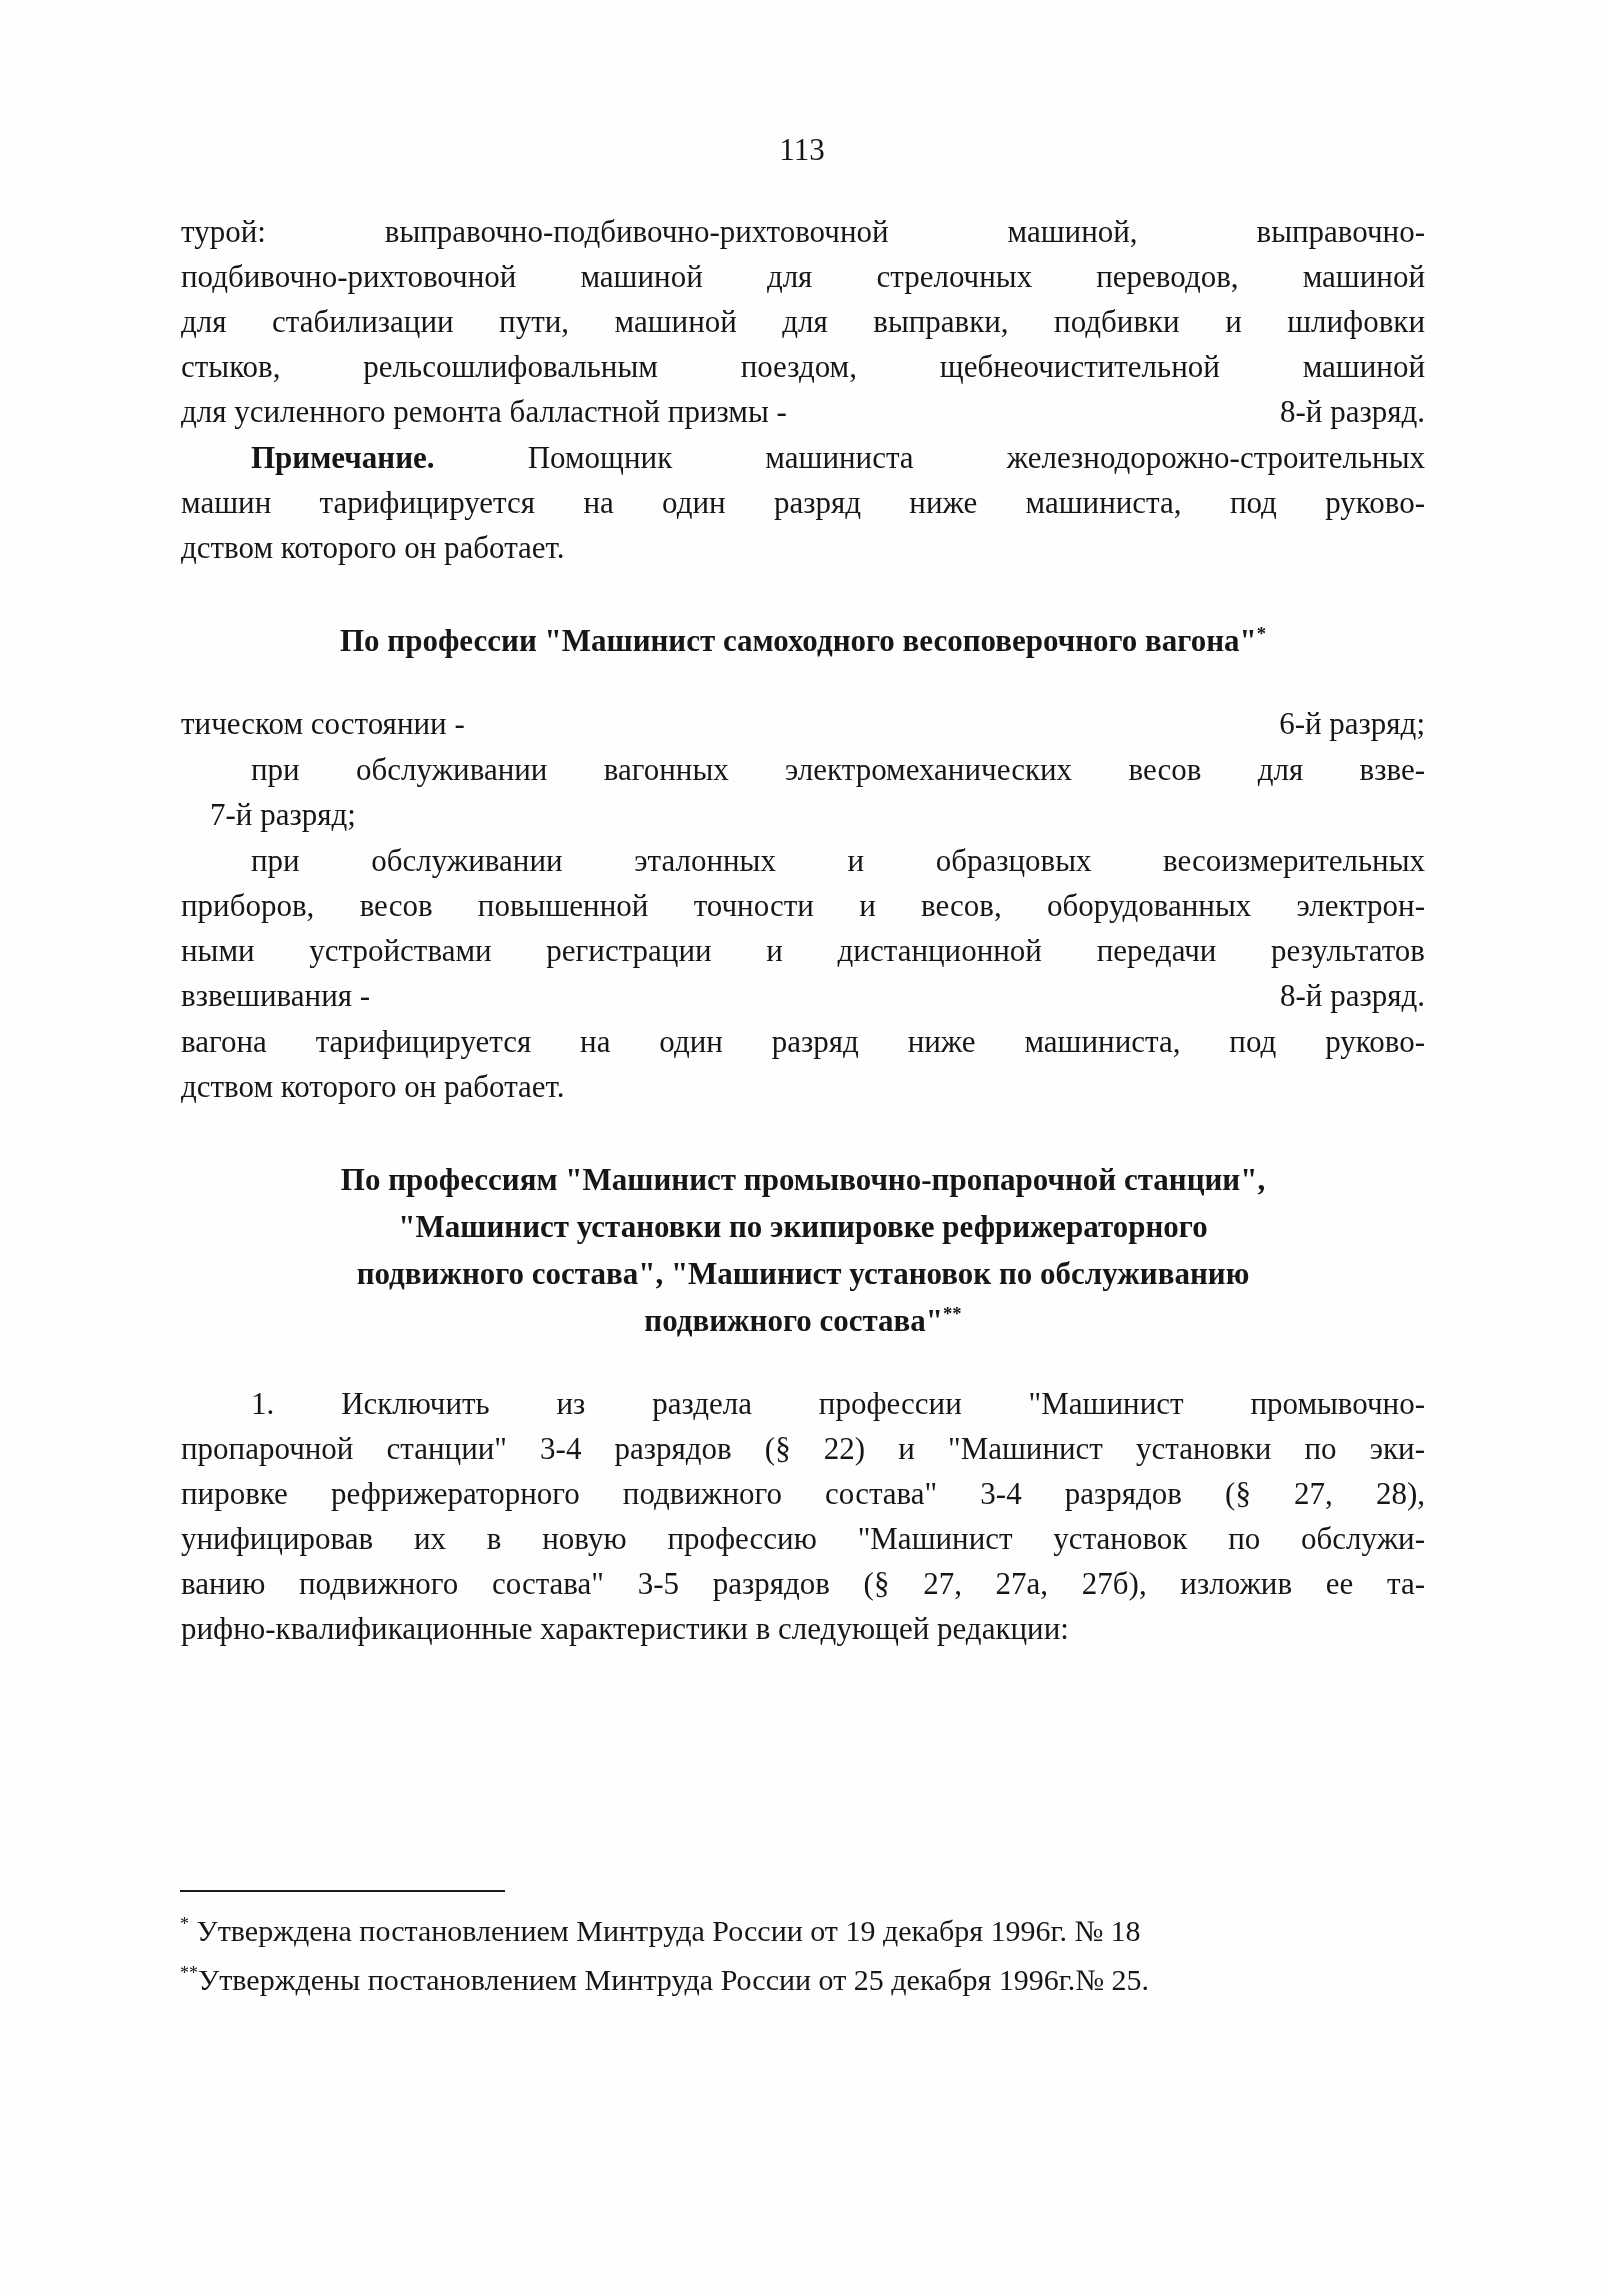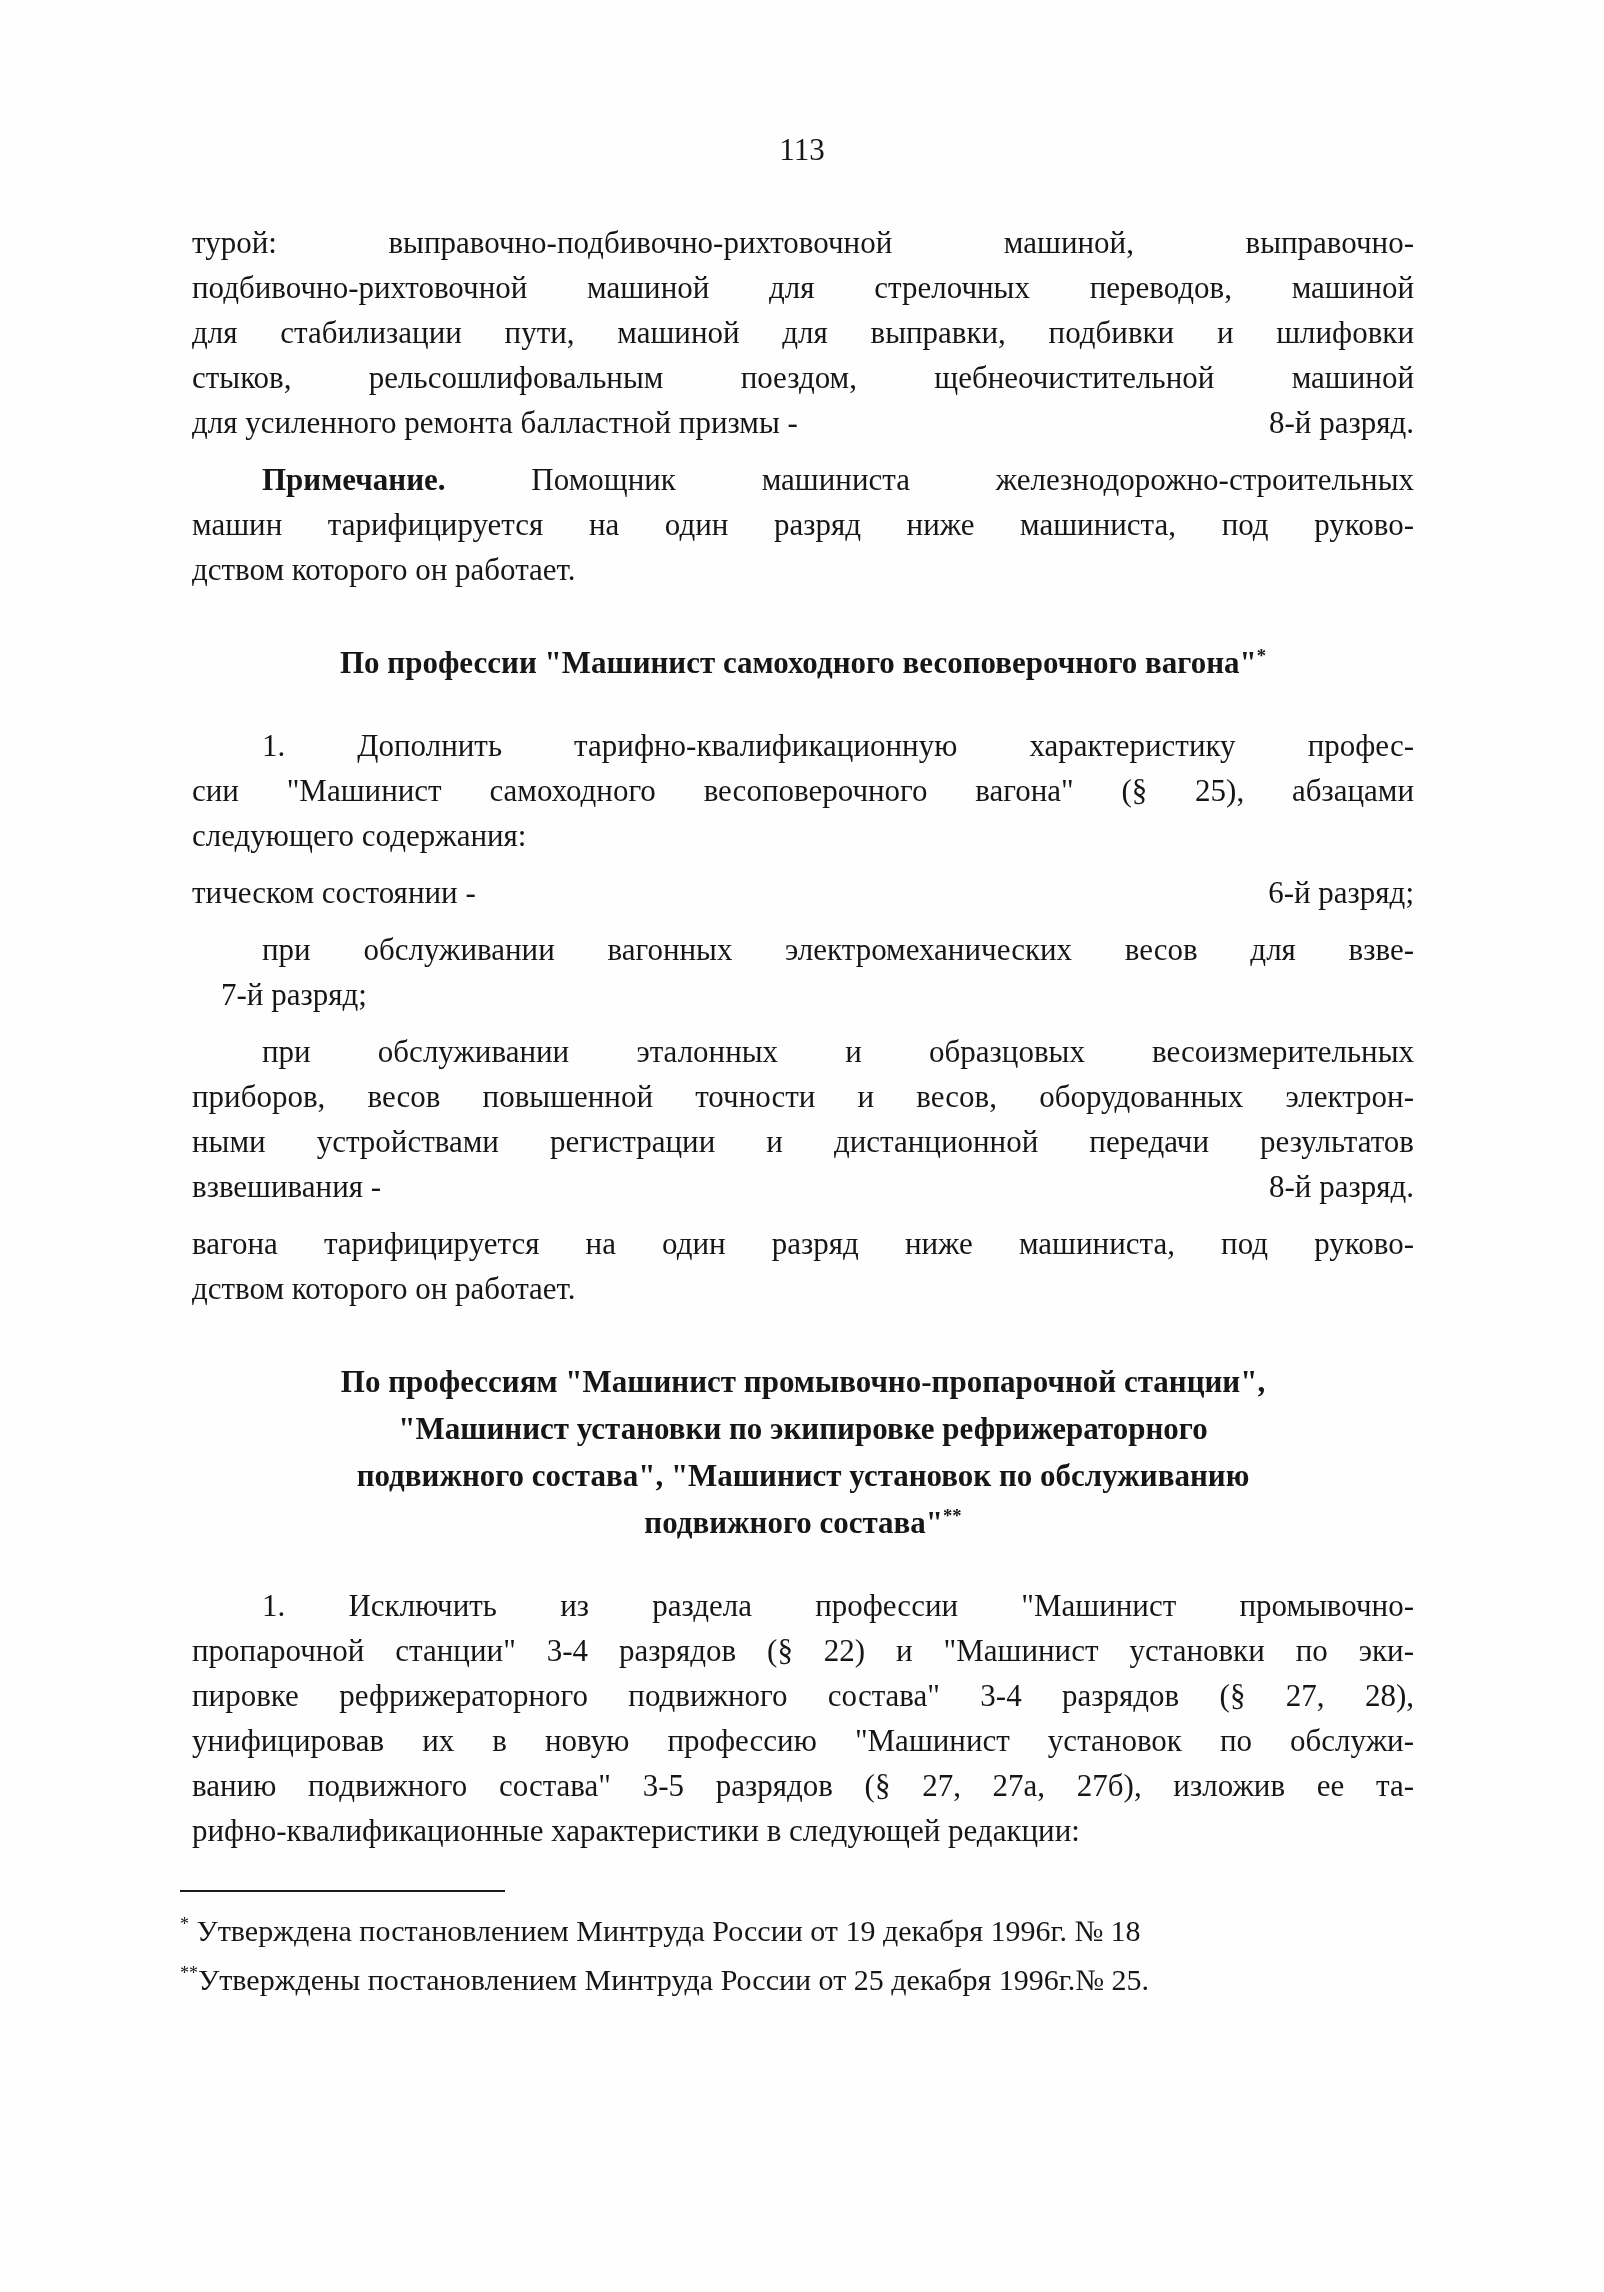--- a/index.html
+++ b/index.html
@@ -25,21 +25,21 @@
     font-size: 31px;
   }
   .content {
     position: absolute;
     top: 208px;
     left: 180px;
     width: 1246px;
     font-size: 31px;
     line-height: 45px;
   }
-  p.block { margin: 12px; padding: 0; font-family: Liberation Serif, serif; }
+  p.block { margin: 1px; padding: 0; font-family: Liberation Serif, serif; }
   .line {
     text-align: justify;
     text-align-last: justify;
   }
   .line.short { text-align-last: left; }
   .line.ind { text-indent: 70px; }
   .grade-line {
     display: flex;
     justify-content: space-between;
   }
@@ -95,25 +95,20 @@
     <p class="block">
       <span class="line ind" style="display:block"><b class="note-label">Примечание.</b><span> Помощник машиниста железнодорожно-строительных</span></span>
       <span class="line" style="display:block">машин тарифицируется на один разряд ниже машиниста, под руково-</span>
       <span class="line short" style="display:block">дством которого он работает.</span>
     </p>
 
     <div class="heading">
       <span>По профессии "Машинист самоходного весоповерочного вагона"</span><sup class="fnmark">*</sup>
     </div>
 
-    <p class="block">
-      <span class="line ind" style="display:block">1. Дополнить тарифно-квалификационную характеристику профес-</span>
-      <span class="line" style="display:block">сии "Машинист самоходного весоповерочного вагона" (§ 25), абзацами</span>
-      <span class="line short" style="display:block">следующего содержания:</span>
-    </p>
 
     <p class="block">
       <span class="grade-line">
           <span>тическом состоянии -</span>
           <span class="grade">6-й разряд;</span>
         </span>
     </p>
 
     <p class="block">
       <span class="line ind" style="display:block">при обслуживании вагонных электромеханических весов для взве-</span>

